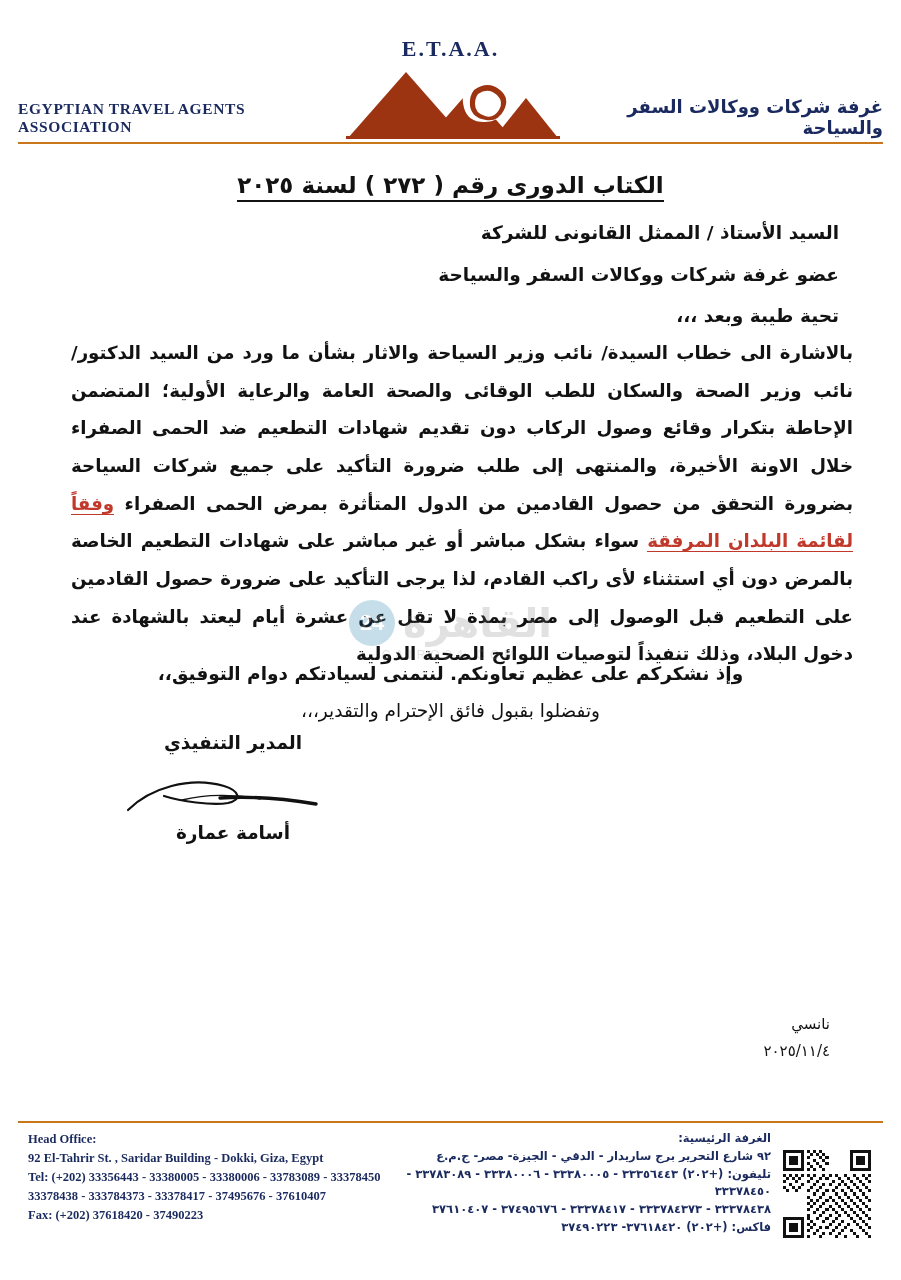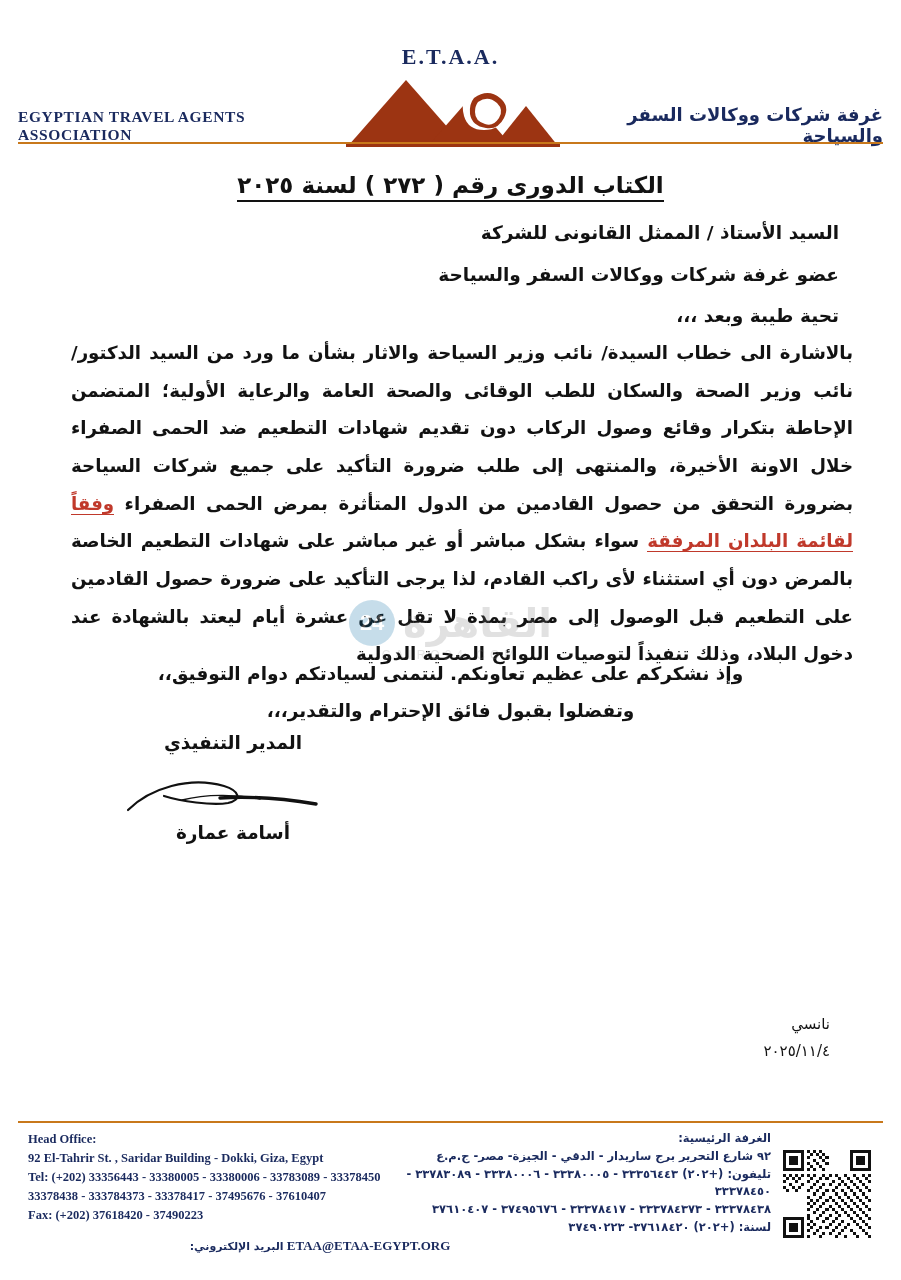--- a/index.html
+++ b/index.html
@@ -14,21 +14,21 @@
     position: relative;
     width: 901px;
     height: 1280px;
     background: #ffffff;
     overflow: hidden;
     margin: 0 auto;
   }
   
   .header {
     position: absolute;
-    top: 36px;
+    top: 28px;
     left: 0;
     width: 901px;
     height: 120px;
   }
   .logo-wrap {
     position: absolute;
     left: 318px;
     top: 8px;
     width: 265px;
     height: 118px;
@@ -137,21 +137,21 @@
     color: #121212;
   }
   .closing2 {
     position: absolute;
     top: 700px;
     right: 0; left: 0;
     text-align: center;
     direction: rtl;
     font-family: "DejaVu Sans", sans-serif;
     font-size: 18.5px;
-    font-weight: bold;
+    font-weight: normal;
     color: #121212;
   }
   .sig-title {
     position: absolute;
     top: 732px;
     left: 118px;
     width: 230px;
     text-align: center;
     direction: rtl;
     font-family: "DejaVu Sans", sans-serif;
@@ -369,29 +369,25 @@
 
   <div class="footer-ar">
     <div>الغرفة الرئيسية:</div>
     <div>٩٢ شارع التحرير برج ساريدار - الدقي - الجيزة- مصر- ج.م.ع</div>
     <div>
       <span>تليفون:</span>
       <span>(+٢٠٢) ٣٣٣٥٦٤٤٣ - ٣٣٣٨٠٠٠٥ - ٣٣٣٨٠٠٠٦ - ٣٣٧٨٣٠٨٩ - ٣٣٣٧٨٤٥٠</span>
     </div>
     <div>٣٣٣٧٨٤٣٨ - ٣٣٣٧٨٤٣٧٣ - ٣٣٣٧٨٤١٧ - ٣٧٤٩٥٦٧٦ - ٣٧٦١٠٤٠٧</div>
     <div>
-      <span>لسنة:</span>
+      <span>فاكس:</span>
       <span>(+٢٠٢) ٣٧٦١٨٤٢٠- ٣٧٤٩٠٢٢٣</span>
     </div>
   </div>
 
-  <div class="footer-email">
-    <span>ETAA@ETAA-EGYPT.ORG</span>
-    <span class="lbl">البريد الإلكتروني:</span>
-  </div>
 
   <div class="qr">
     <svg width="88" height="88" viewBox="0 0 29 29" xmlns="http://www.w3.org/2000/svg" shape-rendering="crispEdges">
       <rect width="29" height="29" fill="#ffffff"></rect>
       <g fill="#111111">
         <rect x="0" y="0" width="7" height="1"></rect>
           <rect x="0" y="6" width="7" height="1"></rect>
         <rect x="0" y="0" width="1" height="7"></rect>
           <rect x="6" y="0" width="1" height="7"></rect>
         <rect x="2" y="2" width="3" height="3"></rect>

